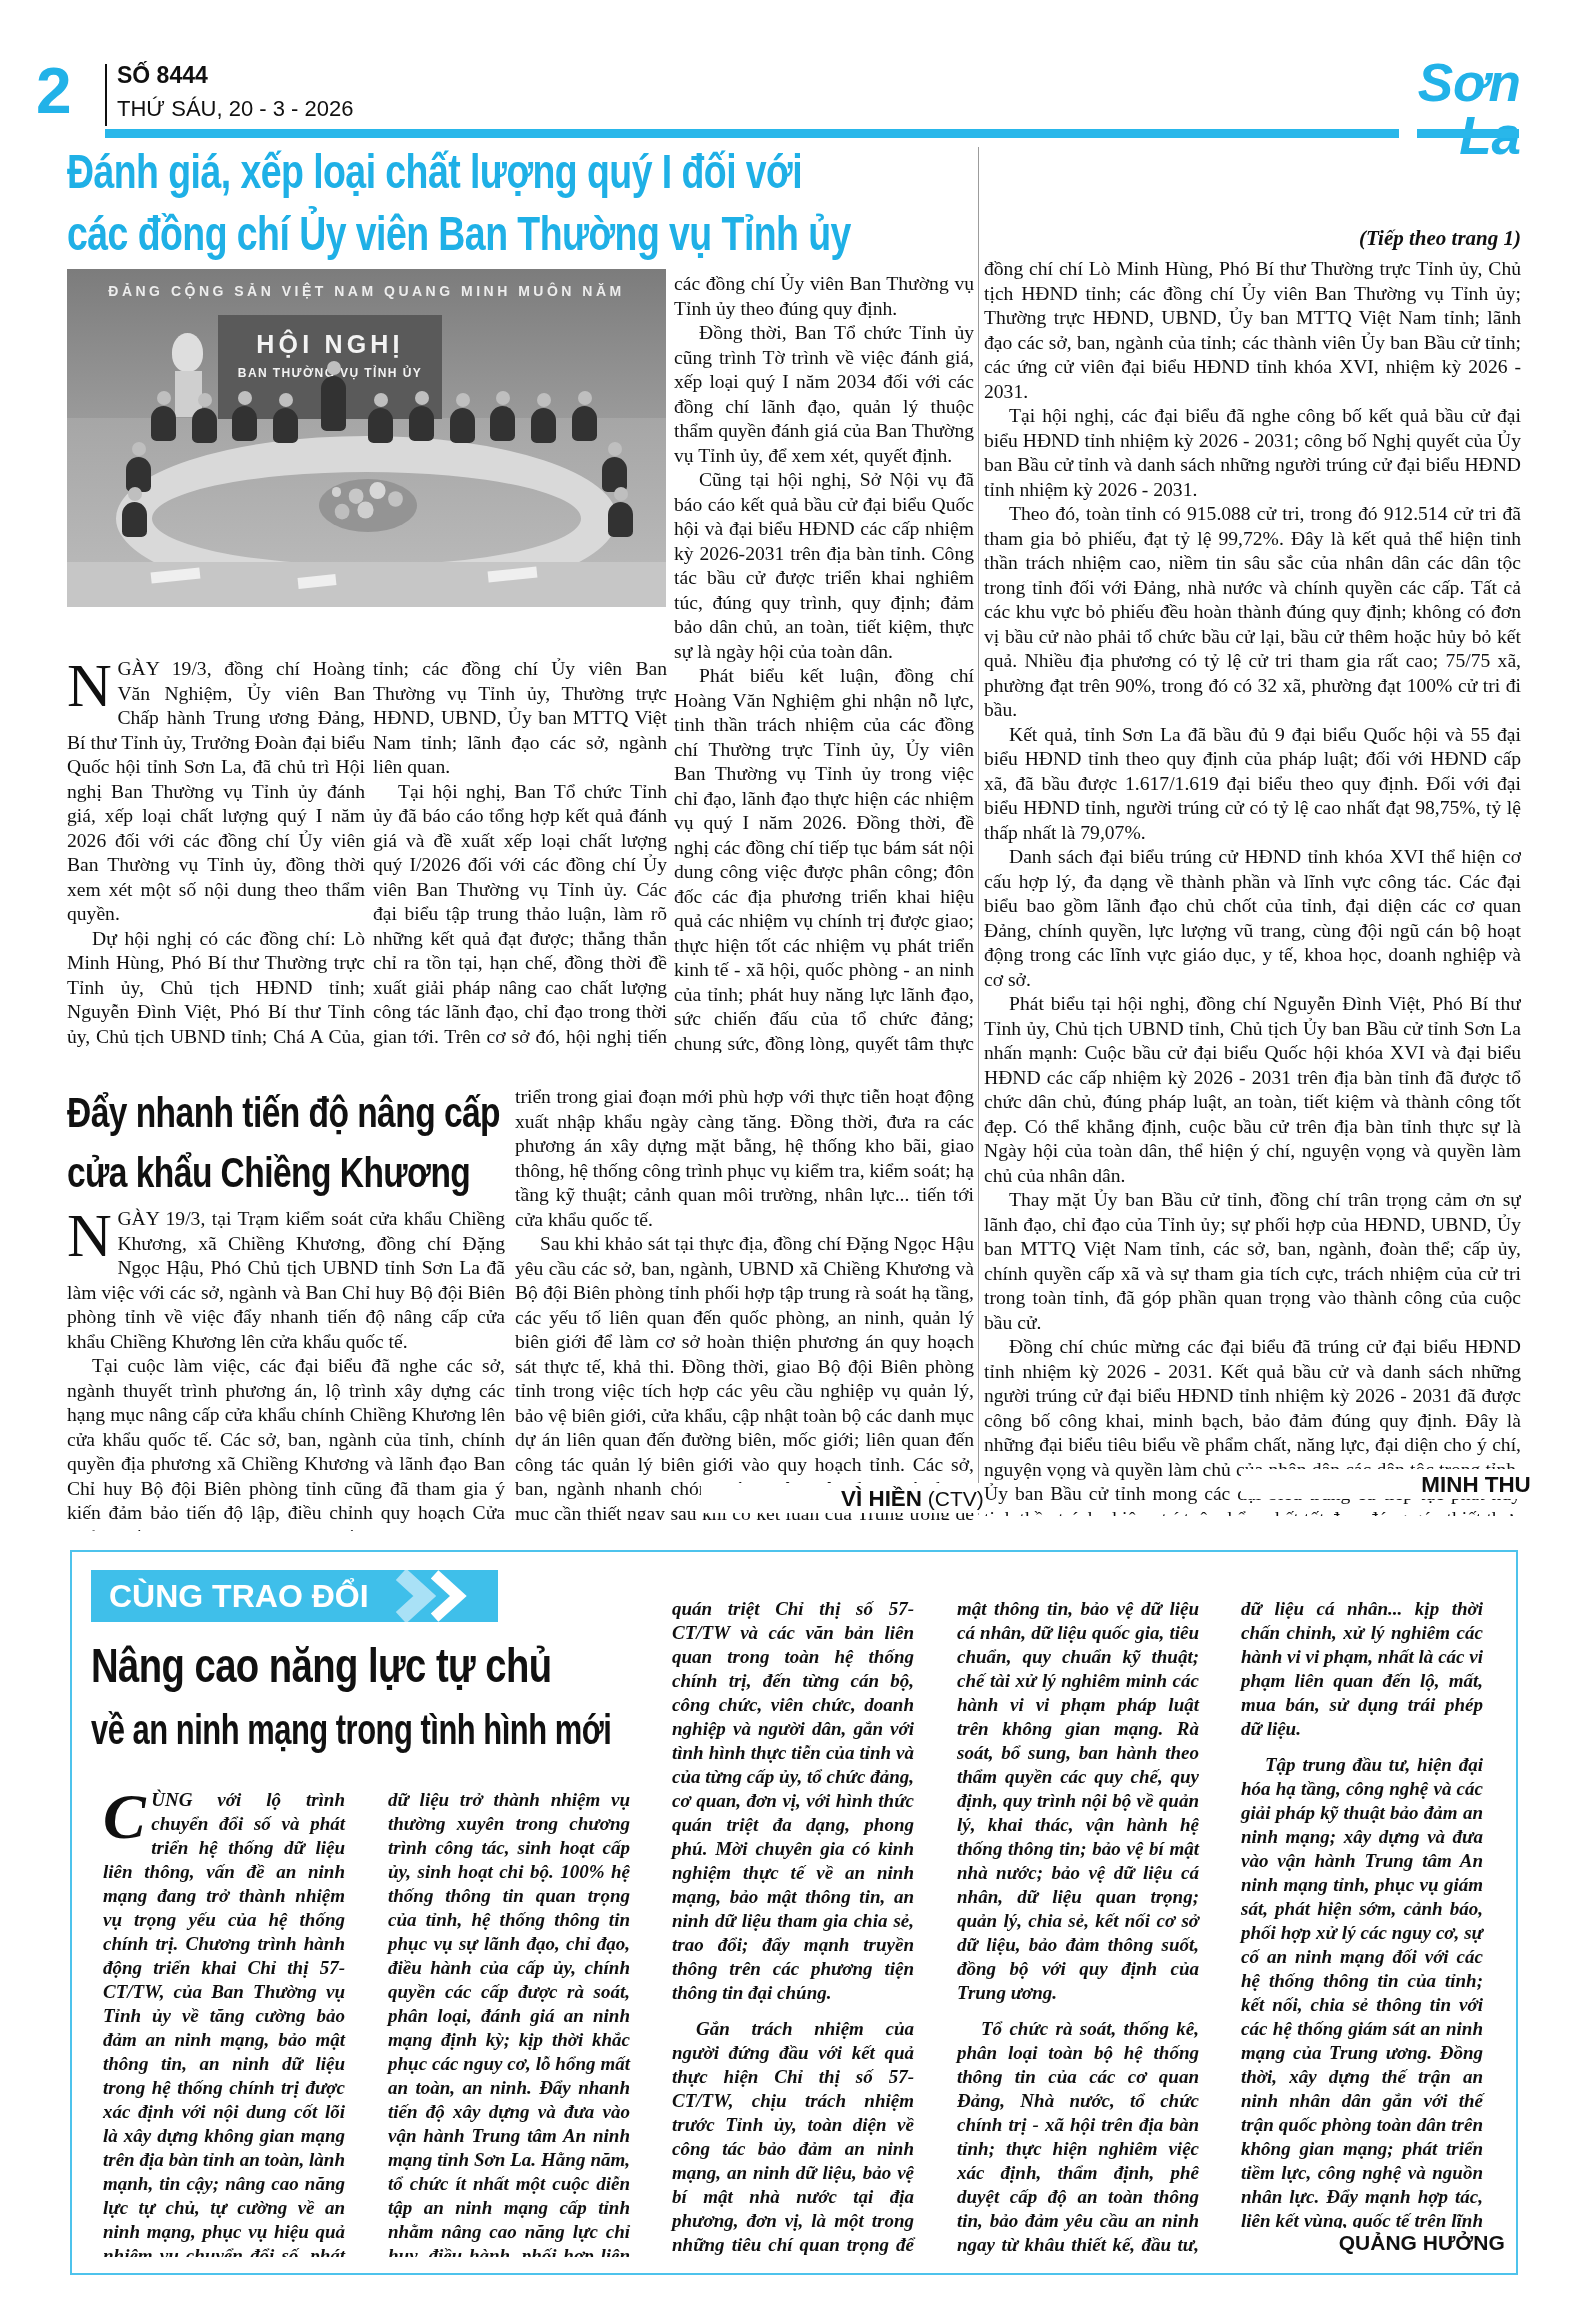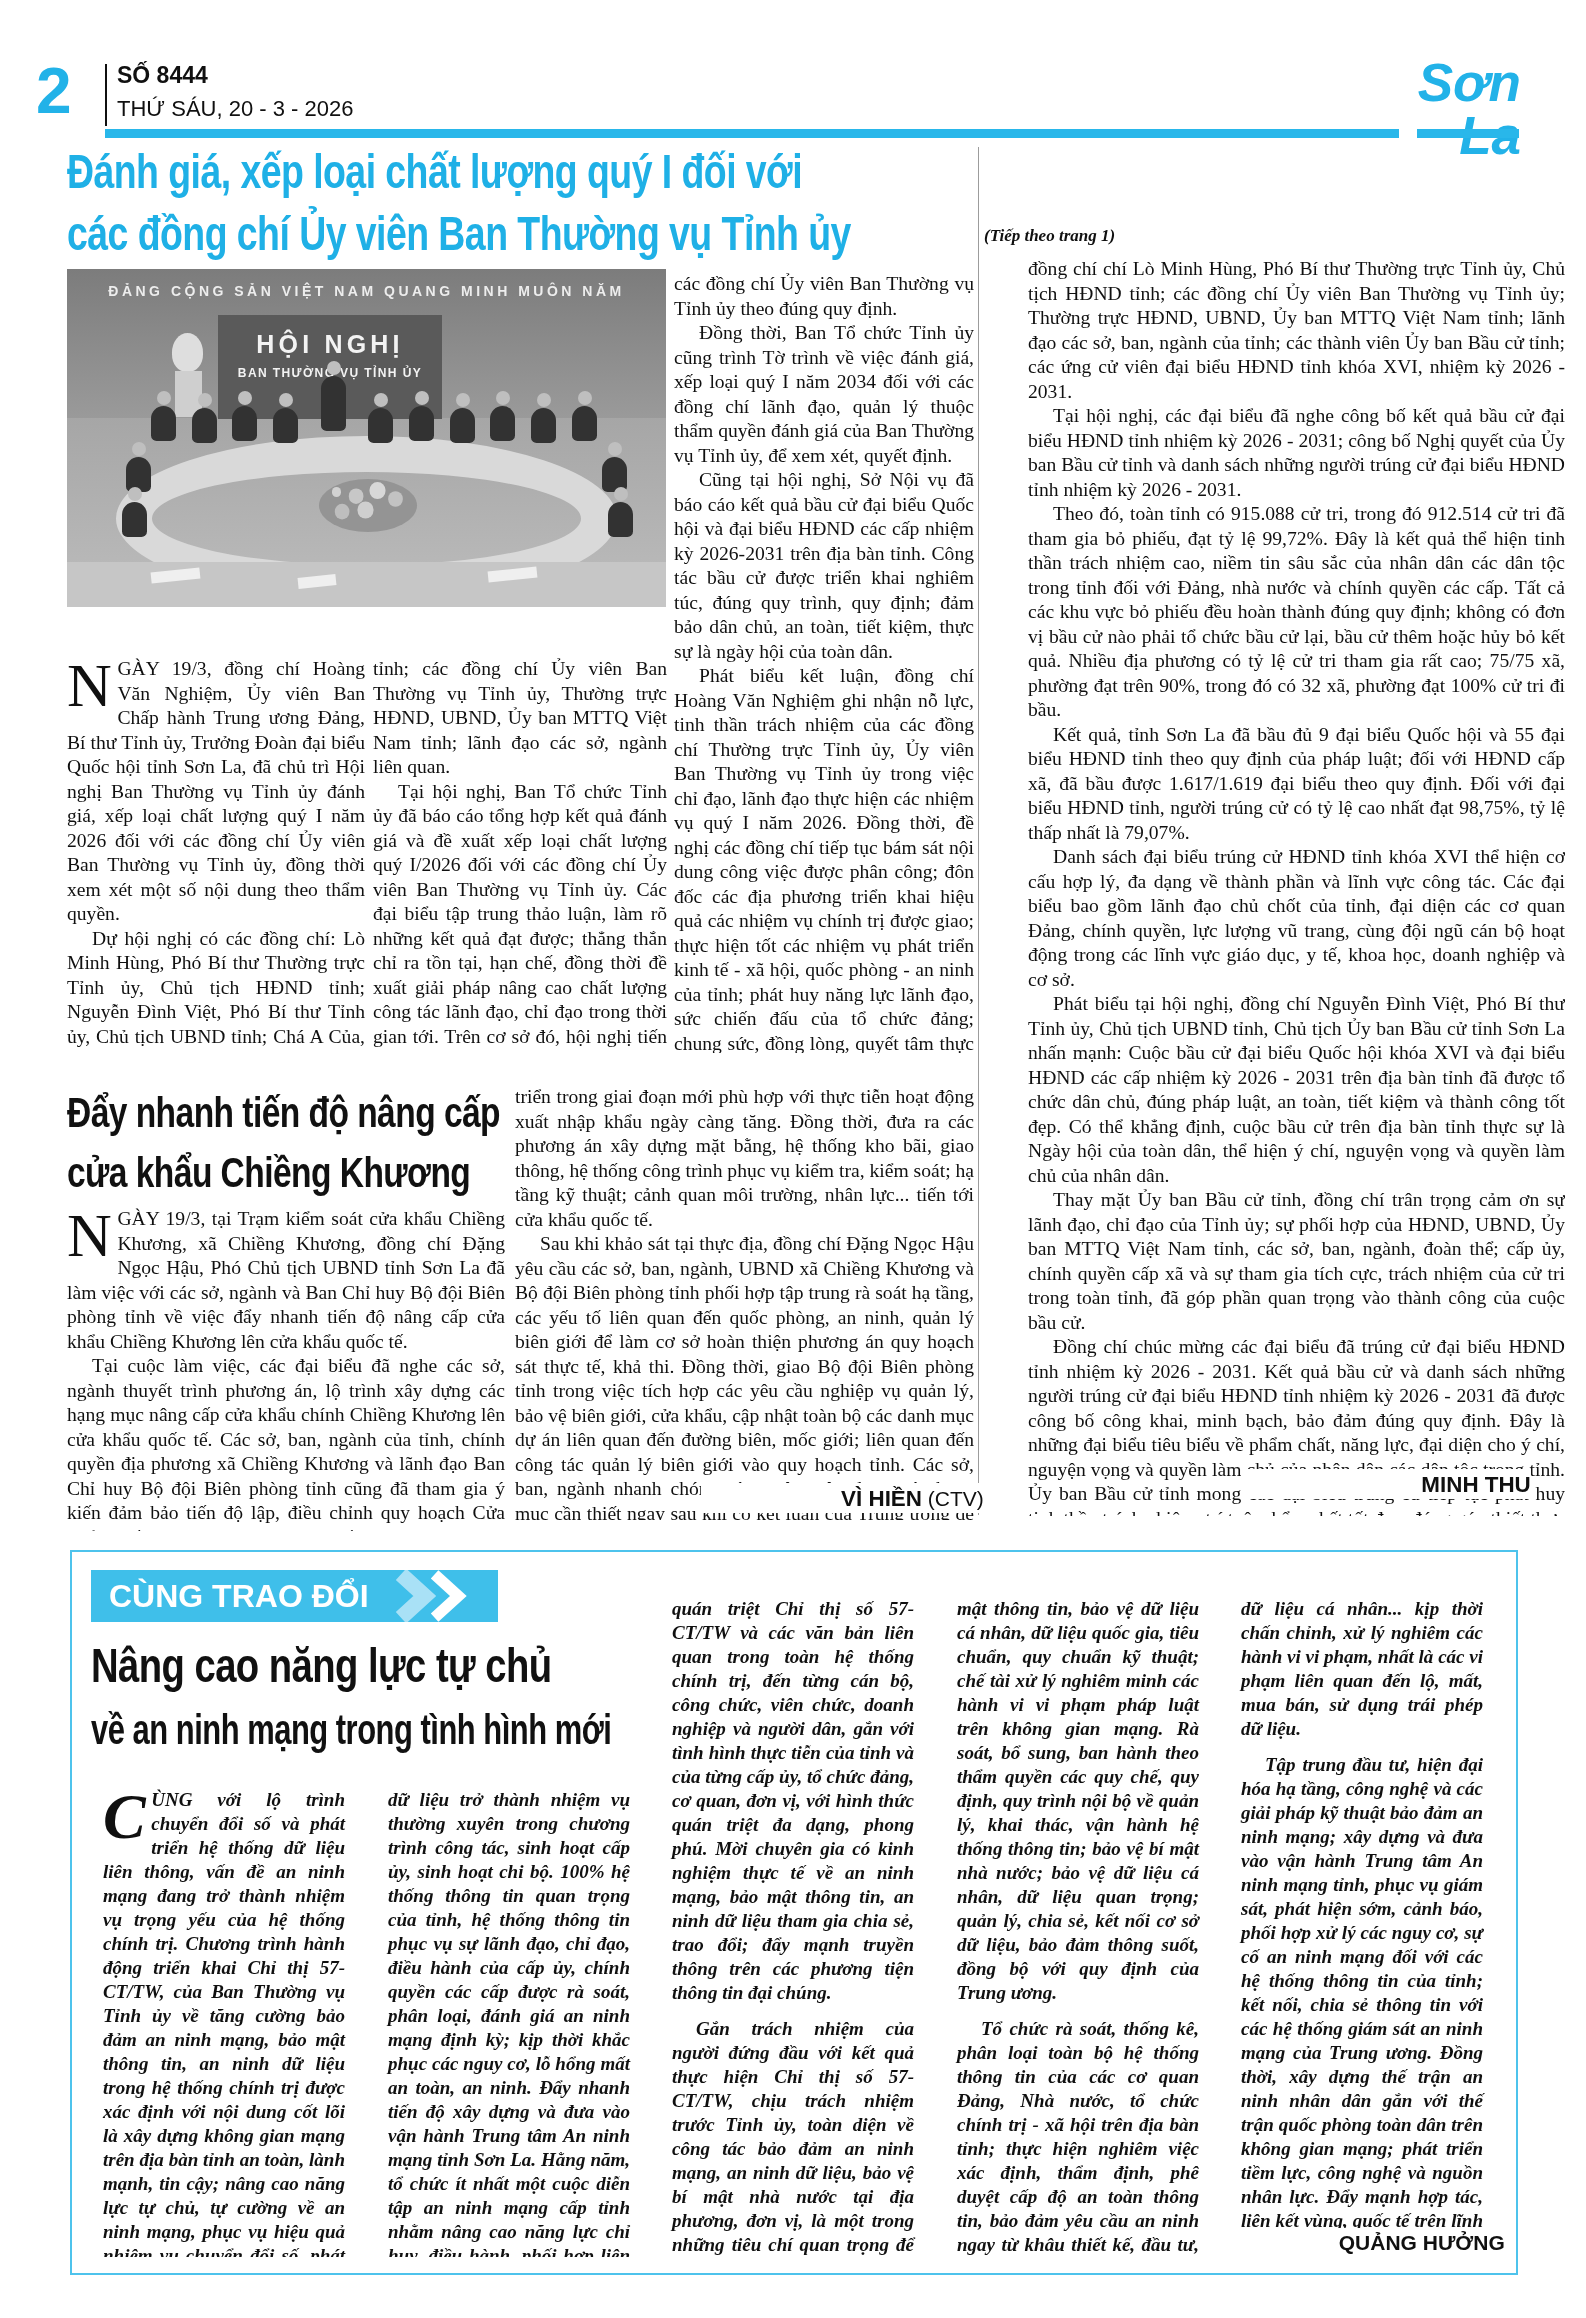--- a/index.html
+++ b/index.html
@@ -15,21 +15,21 @@
   .vrule{width:2.1px;background:#101010;}
   .cyanbar{background:#29b7ea;}
 
   
   .cond{font-family:"Liberation Sans",sans-serif;font-weight:bold;white-space:nowrap;letter-spacing:-0.7px;}
   .h-a1{font-size:48px;color:#1fb0e6;transform:scaleX(0.78);transform-origin:0 50%;}
   .h-a2{font-size:56px;color:#111;display:inline-block;transform:scaleX(0.75);transform-origin:50% 50%;}
   .h-a3{font-size:43px;color:#111;transform:scaleX(0.78);transform-origin:0 50%;}
   .h-s1{font-size:49px;color:#111;transform:scaleX(0.78);transform-origin:0 50%;}
   .h-s2{font-size:43px;color:#111;transform:scaleX(0.72);transform-origin:0 50%;}
-  .subtitle{font-weight:bold;font-style:italic;font-size:17px;text-align:left;}
+  .subtitle{font-weight:bold;font-style:italic;font-size:21px;text-align:right;}
 
   
   .col{position:absolute;overflow:hidden;}
   p.body{margin:0;font-size:19.6px;line-height:24.5px;text-align:justify;text-indent:25px;}
   p.cont{text-indent:0;}
   .dropcap{float:left;font-size:62px;line-height:48px;padding:4.2px 5.6px 0 0;}
   .byl{font-family:"Liberation Sans",sans-serif;font-weight:bold;font-size:22.4px;}
   .byl-abs{text-align:right;background:#ffffff;padding:2.8px 0 1.4px 9.8px;}
   .divider-v{width:1.4px;background:#9c9c9c;}
 
@@ -131,21 +131,21 @@
   </div>
   <div class="col" style="left:674px;top:272px;width:300px;height:781px;">
     <p class="body cont">các đồng chí Ủy viên Ban Thường vụ Tỉnh ủy theo đúng quy định.</p>
     <p class="body">Đồng thời, Ban Tổ chức Tỉnh ủy cũng trình Tờ trình về việc đánh giá, xếp loại quý I năm 2034 đối với các đồng chí lãnh đạo, quản lý thuộc thẩm quyền đánh giá của Ban Thường vụ Tỉnh ủy, để xem xét, quyết định.</p>
     <p class="body">Cũng tại hội nghị, Sở Nội vụ đã báo cáo kết quả bầu cử đại biểu Quốc hội và đại biểu HĐND các cấp nhiệm kỳ 2026-2031 trên địa bàn tỉnh. Công tác bầu cử được triển khai nghiêm túc, đúng quy trình, quy định; đảm bảo dân chủ, an toàn, tiết kiệm, thực sự là ngày hội của toàn dân.</p>
     <p class="body">Phát biểu kết luận, đồng chí Hoàng Văn Nghiệm ghi nhận nỗ lực, tinh thần trách nhiệm của các đồng chí Thường trực Tỉnh ủy, Ủy viên Ban Thường vụ Tỉnh ủy trong việc chỉ đạo, lãnh đạo thực hiện các nhiệm vụ quý I năm 2026. Đồng thời, đề nghị các đồng chí tiếp tục bám sát nội dung công việc được phân công; đôn đốc các địa phương triển khai hiệu quả các nhiệm vụ chính trị được giao; thực hiện tốt các nhiệm vụ phát triển kinh tế - xã hội, quốc phòng - an ninh của tỉnh; phát huy năng lực lãnh đạo, sức chiến đấu của tổ chức đảng; chung sức, đồng lòng, quyết tâm thực hiện các nhiệm vụ đạt kết quả cao nhất ❑</p>
 
   </div>
 
   <div class="abs subtitle" style="left:984px;top:226px;width:537px;">(Tiếp theo trang 1)</div>
-  <div class="col" style="left:984px;top:257px;width:537px;height:1259px;margin-left:44px;">
+  <div class="col" style="left:984px;top:257px;width:537px;height:1259px;">
     <p class="body cont">đồng chí chí Lò Minh Hùng, Phó Bí thư Thường trực Tỉnh ủy, Chủ tịch HĐND tỉnh; các đồng chí Ủy viên Ban Thường vụ Tỉnh ủy; Thường trực HĐND, UBND, Ủy ban MTTQ Việt Nam tỉnh; lãnh đạo các sở, ban, ngành của tỉnh; các thành viên Ủy ban Bầu cử tỉnh; các ứng cử viên đại biểu HĐND tỉnh khóa XVI, nhiệm kỳ 2026 - 2031.</p>
     <p class="body">Tại hội nghị, các đại biểu đã nghe công bố kết quả bầu cử đại biểu HĐND tỉnh nhiệm kỳ 2026 - 2031; công bố Nghị quyết của Ủy ban Bầu cử tỉnh và danh sách những người trúng cử đại biểu HĐND tỉnh nhiệm kỳ 2026 - 2031.</p>
     <p class="body">Theo đó, toàn tỉnh có 915.088 cử tri, trong đó 912.514 cử tri đã tham gia bỏ phiếu, đạt tỷ lệ 99,72%. Đây là kết quả thể hiện tinh thần trách nhiệm cao, niềm tin sâu sắc của nhân dân các dân tộc trong tỉnh đối với Đảng, nhà nước và chính quyền các cấp. Tất cả các khu vực bỏ phiếu đều hoàn thành đúng quy định; không có đơn vị bầu cử nào phải tổ chức bầu cử lại, bầu cử thêm hoặc hủy bỏ kết quả. Nhiều địa phương có tỷ lệ cử tri tham gia rất cao; 75/75 xã, phường đạt trên 90%, trong đó có 32 xã, phường đạt 100% cử tri đi bầu.</p>
     <p class="body">Kết quả, tỉnh Sơn La đã bầu đủ 9 đại biểu Quốc hội và 55 đại biểu HĐND tỉnh theo quy định của pháp luật; đối với HĐND cấp xã, đã bầu được 1.617/1.619 đại biểu theo quy định. Đối với đại biểu HĐND tỉnh, người trúng cử có tỷ lệ cao nhất đạt 98,75%, tỷ lệ thấp nhất là 79,07%.</p>
     <p class="body">Danh sách đại biểu trúng cử HĐND tỉnh khóa XVI thể hiện cơ cấu hợp lý, đa dạng về thành phần và lĩnh vực công tác. Các đại biểu bao gồm lãnh đạo chủ chốt của tỉnh, đại diện các cơ quan Đảng, chính quyền, lực lượng vũ trang, cùng đội ngũ cán bộ hoạt động trong các lĩnh vực giáo dục, y tế, khoa học, doanh nghiệp và cơ sở.</p>
     <p class="body">Phát biểu tại hội nghị, đồng chí Nguyễn Đình Việt, Phó Bí thư Tỉnh ủy, Chủ tịch UBND tỉnh, Chủ tịch Ủy ban Bầu cử tỉnh Sơn La nhấn mạnh: Cuộc bầu cử đại biểu Quốc hội khóa XVI và đại biểu HĐND các cấp nhiệm kỳ 2026 - 2031 trên địa bàn tỉnh đã được tổ chức dân chủ, đúng pháp luật, an toàn, tiết kiệm và thành công tốt đẹp. Có thể khẳng định, cuộc bầu cử trên địa bàn tỉnh thực sự là Ngày hội của toàn dân, thể hiện ý chí, nguyện vọng và quyền làm chủ của nhân dân.</p>
     <p class="body">Thay mặt Ủy ban Bầu cử tỉnh, đồng chí trân trọng cảm ơn sự lãnh đạo, chỉ đạo của Tỉnh ủy; sự phối hợp của HĐND, UBND, Ủy ban MTTQ Việt Nam tỉnh, các sở, ban, ngành, đoàn thể; cấp ủy, chính quyền cấp xã và sự tham gia tích cực, trách nhiệm của cử tri trong toàn tỉnh, đã góp phần quan trọng vào thành công của cuộc bầu cử.</p>
     <p class="body">Đồng chí chúc mừng các đại biểu đã trúng cử đại biểu HĐND tỉnh nhiệm kỳ 2026 - 2031. Kết quả bầu cử và danh sách những người trúng cử đại biểu HĐND tỉnh nhiệm kỳ 2026 - 2031 đã được công bố công khai, minh bạch, bảo đảm đúng quy định. Đây là những đại biểu tiêu biểu về phẩm chất, năng lực, đại diện cho ý chí, nguyện vọng và quyền làm chủ của nhân dân các dân tộc trong tỉnh. Ủy ban Bầu cử tỉnh mong các đại biểu trúng cử tiếp tục phát huy tinh thần trách nhiệm, trí tuệ, phẩm chất tốt đẹp, đóng góp thiết thực cho sự phát triển lâu dài, bền vững của tỉnh, đáp ứng sự mong đợi của cử tri ❑</p>
   </div>
   <div class="abs byl byl-abs" style="left:1241px;top:1469px;width:280px;">MINH THU</div>

